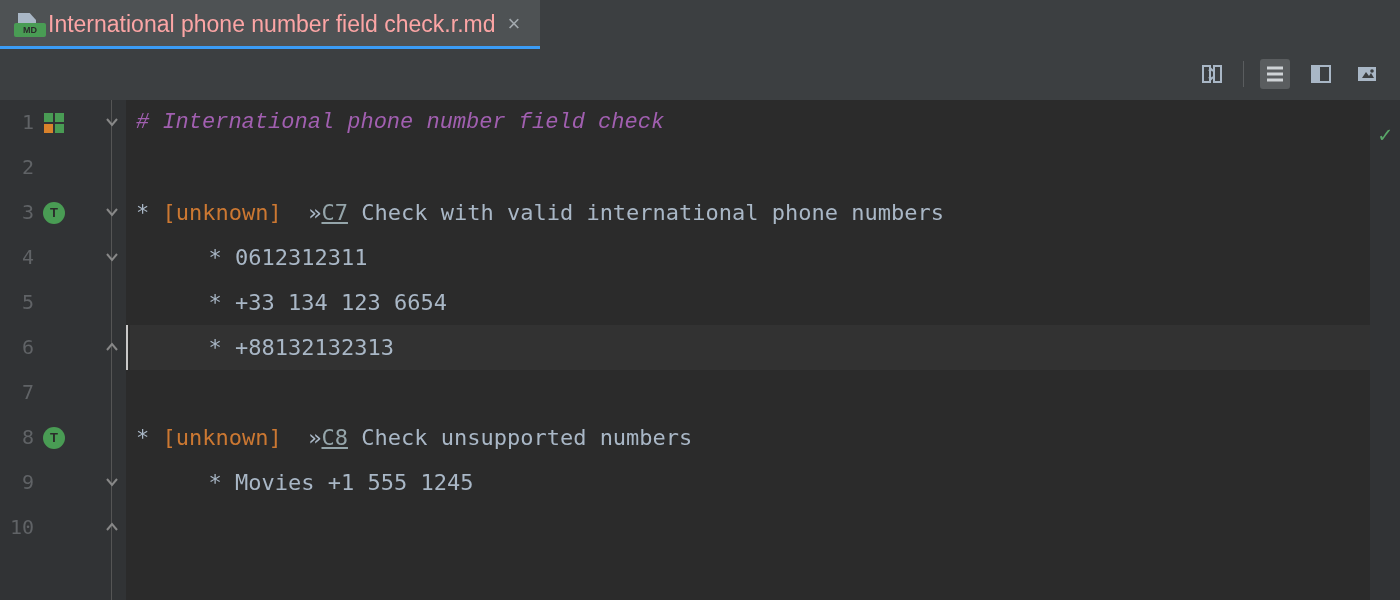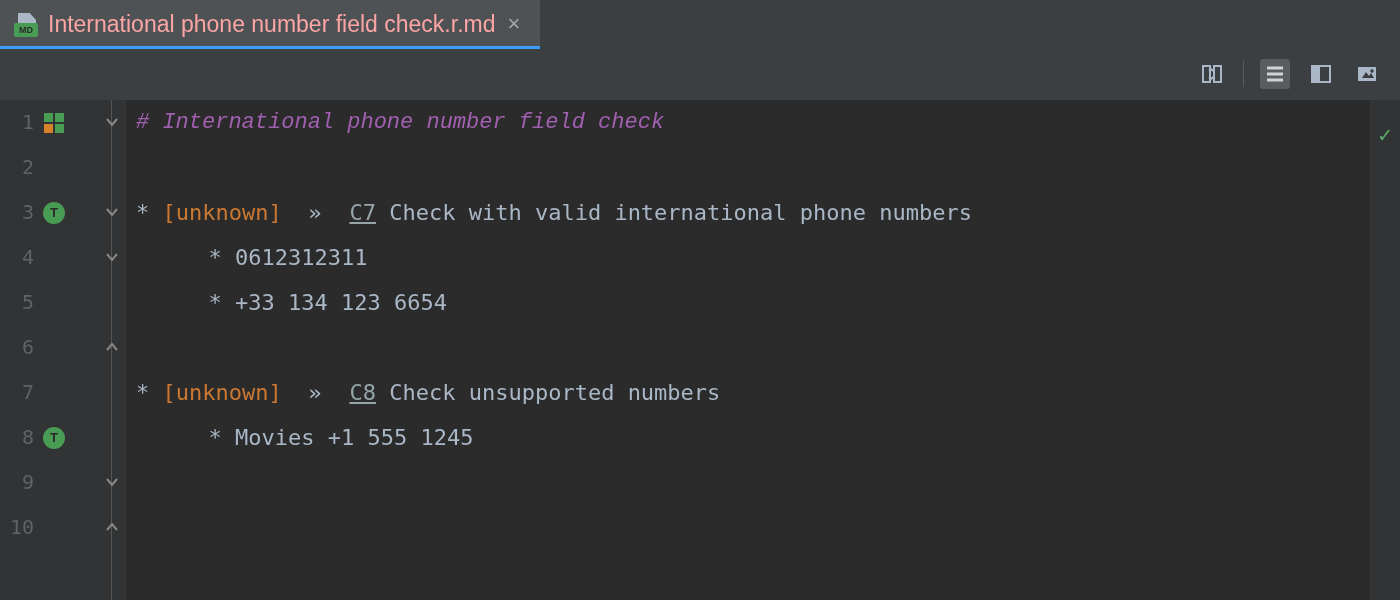--- a/index.html
+++ b/index.html
@@ -6,21 +6,21 @@
   html,body { width:1400px; height:600px; background:#2b2b2b; font-family:Menlo,Consolas,"DejaVu Sans Mono",monospace; overflow:hidden; }
   .workbench { display:flex; flex-direction:column; height:100%; }
 
   
   .tab-row { display:flex; align-items:stretch; height:48px; background:#3c3f41; }
   .tab { display:flex; align-items:center; gap:10px; padding:0 18px 0 16px; background:#4e5254; position:relative; }
   .tab::after { content:""; position:absolute; left:0; right:0; bottom:-1px; height:3px; background:#3b9df7; }
   .tab .file-icon { width:22px; height:22px; position:relative; flex:none; }
   .tab .file-icon .doc { position:absolute; width:18px; height:20px; background:#a9b7c6; top:0; left:2px;
     clip-path:polygon(0 0,65% 0,100% 35%,100% 100%,0 100%); }
-  .tab .file-icon .badge { position:absolute; bottom:-2px; left:-2px; width:24px; height:14px; background:#499c54; color:#2b2b2b;
+  .tab .file-icon .badge { position:absolute; bottom:-2px; left:-2px; width:32px; height:14px; background:#499c54; color:#2b2b2b;
     font:700 9px/14px sans-serif; text-align:center; border-radius:2px; }
   .tab .title { color:#fca5a5; font:23px/1 sans-serif; font-family:"Helvetica Neue",Arial,sans-serif; }
   .tab .close { color:#a2a9ae; font:22px/1 Arial,sans-serif; cursor:pointer; padding:2px; }
 
   
   .toolbar { display:flex; align-items:center; justify-content:flex-end; gap:16px; height:52px; background:#3c3f41; padding:0 18px; }
   .tool-btn { width:30px; height:30px; display:flex; align-items:center; justify-content:center; cursor:pointer; border-radius:3px; }
   .tool-btn svg { display:block; }
   .tool-btn.selected { background:#5a5d5f; }
   .toolbar .divider { width:1px; height:26px; background:#5a5d5f; }
@@ -40,21 +40,21 @@
   .fold-col .vline { position:absolute; top:0; bottom:0; left:11px; width:1px; background:#555; }
   .fmark { position:absolute; left:4px; width:16px; height:16px; display:flex; align-items:center; justify-content:center; }
   .fmark svg { display:block; }
 
   .code { flex:1; position:relative; padding-left:4px; }
   .cline { height:45px; display:flex; align-items:center; white-space:pre; color:#a9b7c6; padding-left:6px; position:relative; }
   .cline.current { background:#323232; }
   .cline.current::before { content:""; position:absolute; left:-4px; top:0; bottom:0; width:2px; background:#c8c8c8; }
   .hdr { color:#a15fb0; font-style:italic;font-family:Liberation Mono, monospace; }
   .tag { color:#cc7832; }
-  .link { color:#95a5aa; text-decoration:underline;margin-left:28px; }
+  .link { color:#95a5aa; text-decoration:underline; }
   .chev { color:#a9b7c6; }
   .bul { color:#a9b7c6; }
   .ind1 { padding-left:6px; }
   .ind2 { padding-left:52px;text-align:center; }
 
   
   .stat-col { width:30px; background:#313335; display:flex; flex-direction:column; align-items:center; padding-top:12px; }
   .stat-col .check { color:#59a869; font-size:22px; }
 </style>
 </head>
@@ -193,20 +193,21 @@
           </svg>
         </div>
     </div>
 
     <div class="code">
       <div class="cline ind1"><span class="hdr"><span># </span><span>International phone number field check</span></span></div>
       <div class="cline"></div>
       <div class="cline ind1"><span class="bul">* </span><span class="tag">[unknown]</span><span class="chev">  »</span><span class="link">C7</span><span> Check with valid international phone numbers</span></div>
       <div class="cline ind2"><span>  * 0612312311</span></div>
       <div class="cline ind2"><span>  * +33 134 123 6654</span></div>
+      <div class="cline ind2 current"><span>  * +88132132313</span></div>
       <div class="cline"></div>
       <div class="cline ind1"><span class="bul">* </span><span class="tag">[unknown]</span><span class="chev">  »</span><span class="link">C8</span><span> Check unsupported numbers</span></div>
       <div class="cline ind2"><span>  * Movies +1 555 1245</span></div>
       <div class="cline"></div>
     </div>
 
     <div class="stat-col">
       <span class="check">✓</span>
     </div>
 

